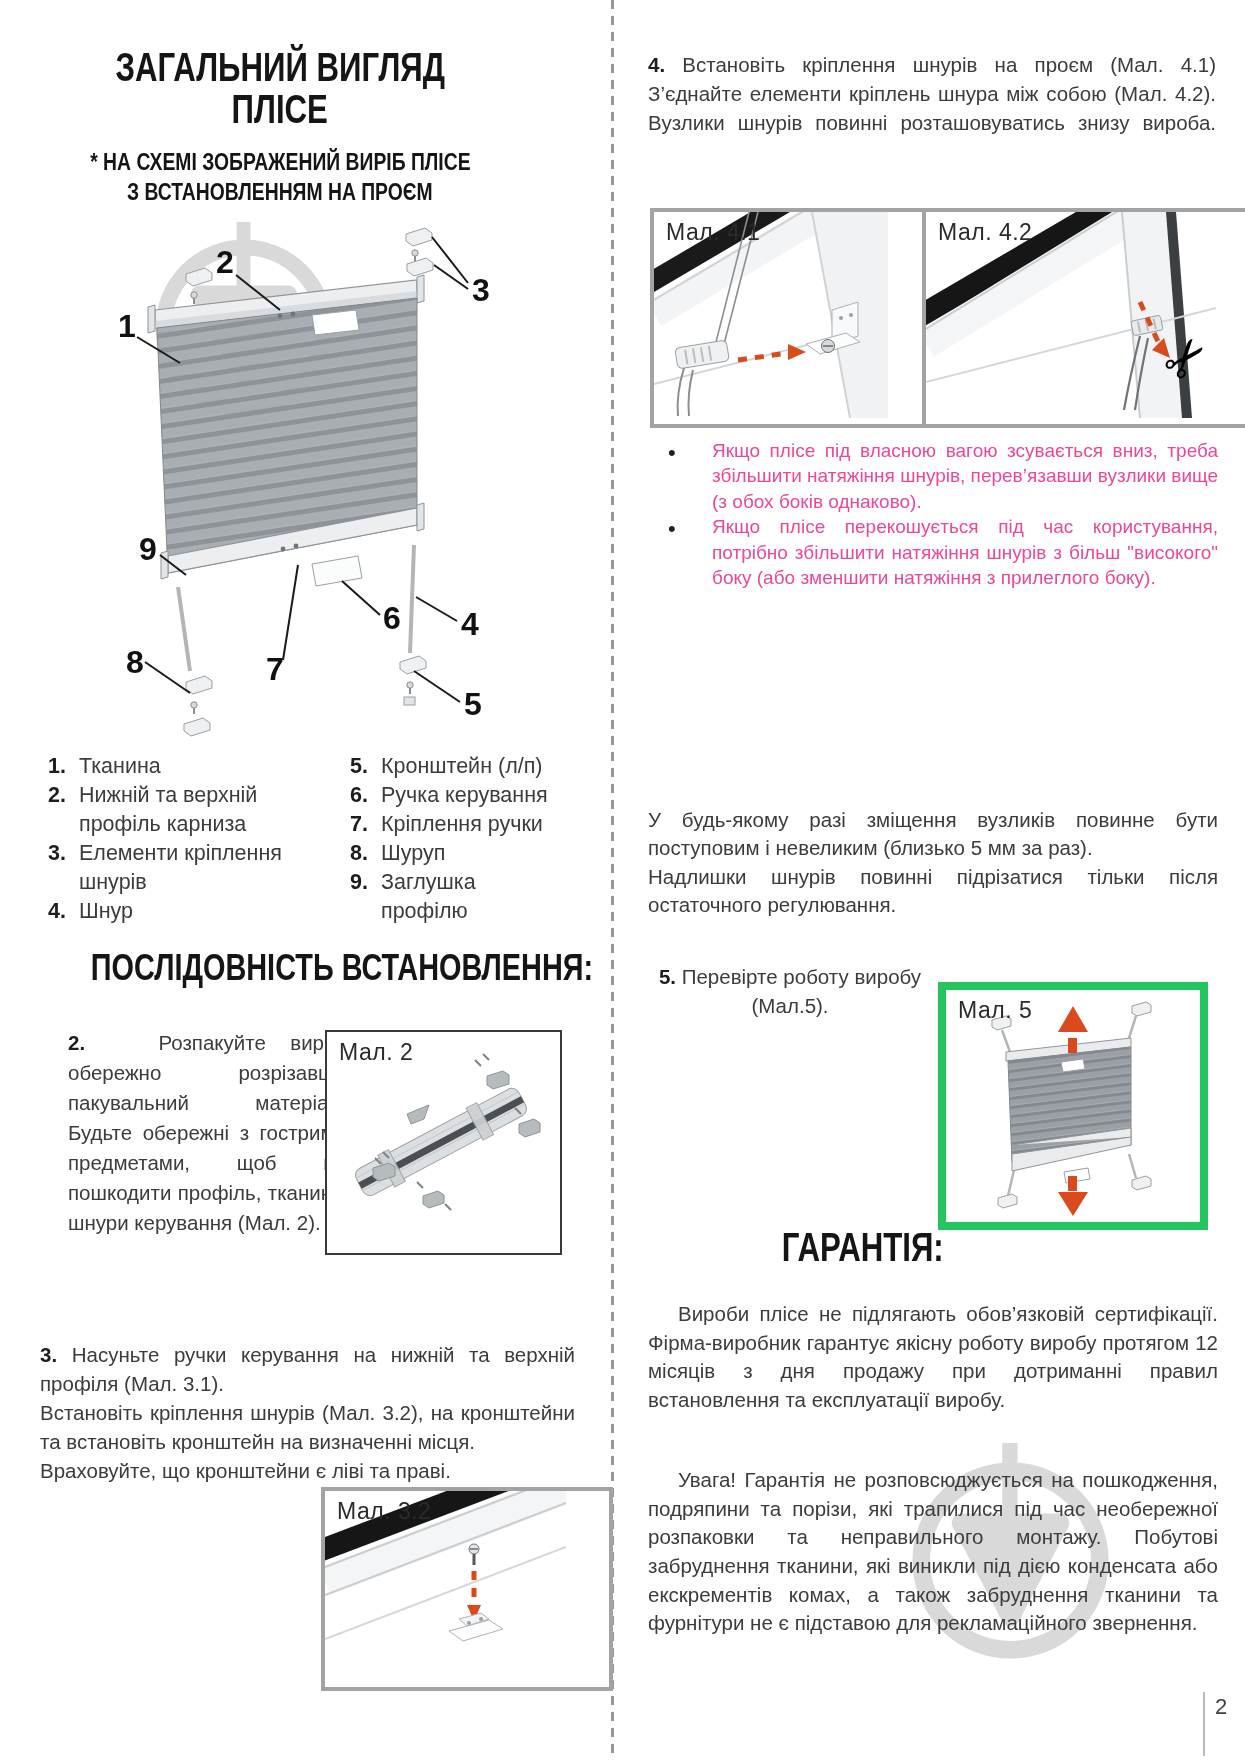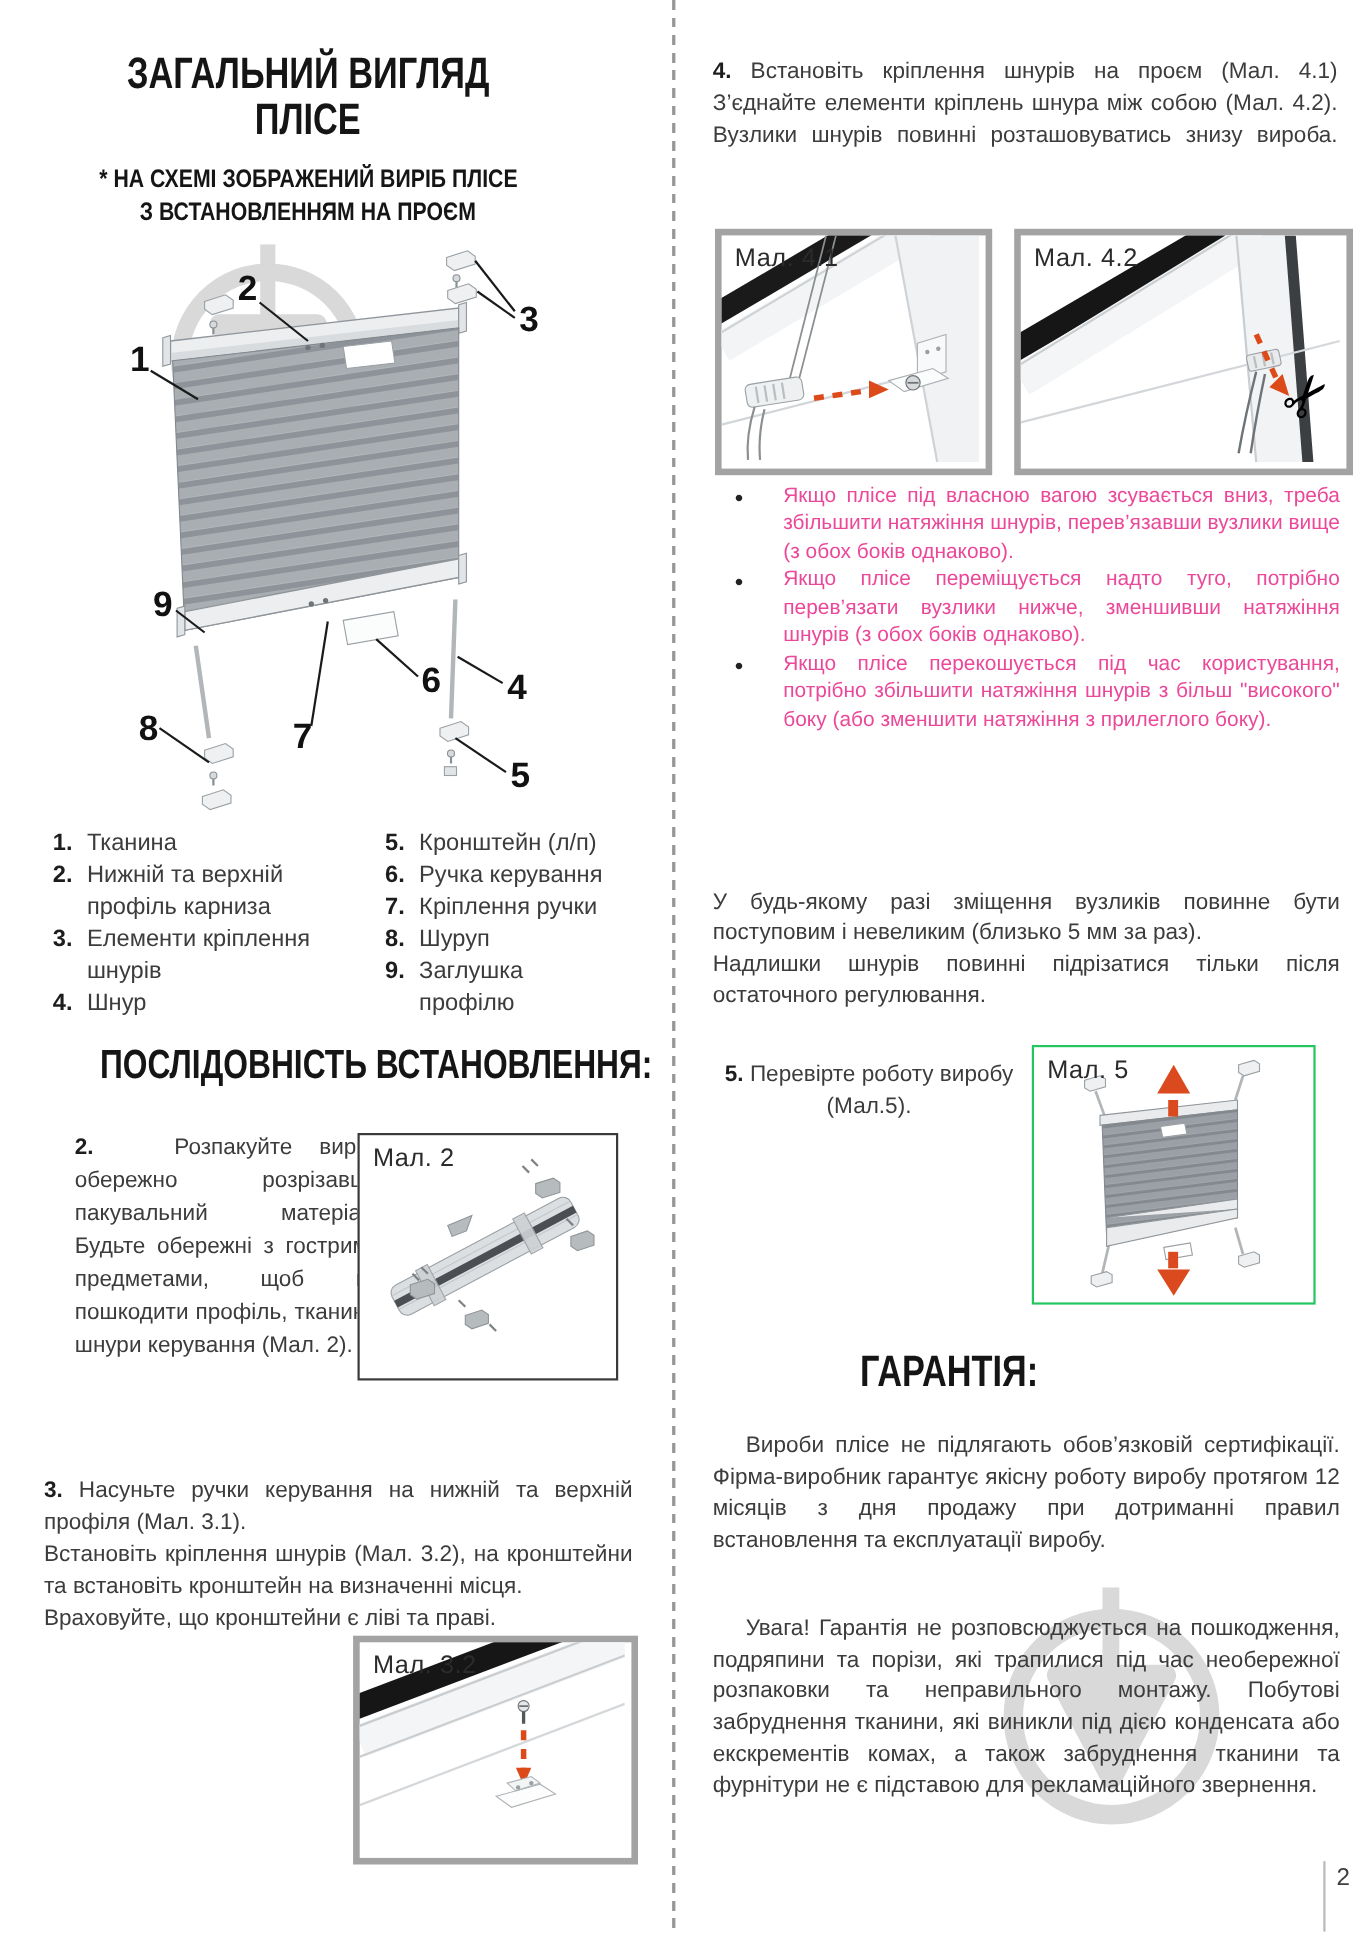--- a/index.html
+++ b/index.html
@@ -17,23 +17,23 @@
   
   .divider{left:611px;top:0;width:3px;height:1760px;
     background:repeating-linear-gradient(to bottom,#979797 0 9px,transparent 9px 16px);}
   
   .legend{left:48px;top:752px;width:515px;display:grid;grid-template-columns:292px auto;column-gap:10px;
           font-size:21.5px;line-height:29px;color:#3c3c3c;}
   .legend-item{position:relative;padding-left:31px;}
   .legend-item b{position:absolute;left:0;color:#1d1d1d;}
   
   .figbox{position:absolute;background:#fff;}
-  .bdr-dark{border:6px solid #a3a3a3;}
+  .bdr-dark{border:4px solid #a3a3a3;padding-left:37px;}
   .bdr-mid{border:2px solid #3a3a3a;}
-  .bdr-lite{border:2px solid #22c55e;}
+  .bdr-lite{border:8px solid #22c55e;margin-top:32px;}
   .figlabel{position:absolute;top:7px;left:12px;font-size:23px;color:#2b2b2b;letter-spacing:.5px;z-index:2;}
   .figbox svg{position:absolute;left:0;top:0;}
   
   ul.bul{list-style:none;margin:0;padding:0;}
   ul.bul li{position:relative;padding-left:64px;font-size:19px;line-height:1.34;text-align:justify;color:#ec4899;}
   ul.bul li::before{content:"•";position:absolute;left:20px;top:0;font-size:22px;color:#222;}
   .indent{text-indent:30px;}
   .just-all{text-align-last:justify;}
   .pagenum{left:1203px;top:1692px;height:62px;border-left:2px solid #b9b9b9;padding:2px 0 0 10px;
            font-size:22px;color:#3f3f3f;}
@@ -292,21 +292,20 @@
       <path d="M214,124 q-10,40 -16,74" fill="none" stroke="#6f7478" stroke-width="2.2"></path>
       <path d="M222,126 q-8,38 -13,72" fill="none" stroke="#6f7478" stroke-width="2.2"></path>
       <line x1="214" y1="90" x2="234" y2="134" stroke="#dd4a1a" stroke-width="5" stroke-dasharray="9 8"></line>
       <path d="M226,138 L244,146 L238,126 Z" fill="#dd4a1a"></path>
       <text x="252" y="178" font-size="52" fill="#000" transform="rotate(-50 252 168)">✂</text>
     </svg>
   </div>
 
   <ul class="abs bul z1" style="left:648px;top:438px;width:570px;">
     <li>Якщо плісе під власною вагою зсувається вниз, треба збільшити натяжіння шнурів, перев’язавши вузлики вище (з обох боків однаково).</li>
-    <li>Якщо плісе переміщується надто туго, потрібно перев’язати вузлики нижче, зменшивши натяжіння шнурів (з обох боків однаково).</li>
     <li>Якщо плісе перекошується під час користування, потрібно збільшити натяжіння шнурів з більш "високого" боку (або зменшити натяжіння з прилеглого боку).</li>
   </ul>
 
   <div class="abs body-text z1" style="left:648px;top:806px;width:570px;line-height:1.38;">
     <div>У будь-якому разі зміщення вузликів повинне бути поступовим і невеликим (близько 5 мм за раз).</div>
     <div>Надлишки шнурів повинні підрізатися тільки після остаточного регулювання.</div>
   </div>
 
   <div class="abs body-text z1" style="left:650px;top:962px;width:280px;text-align:center;line-height:1.42;">
     <span class="bnum">5.</span>

